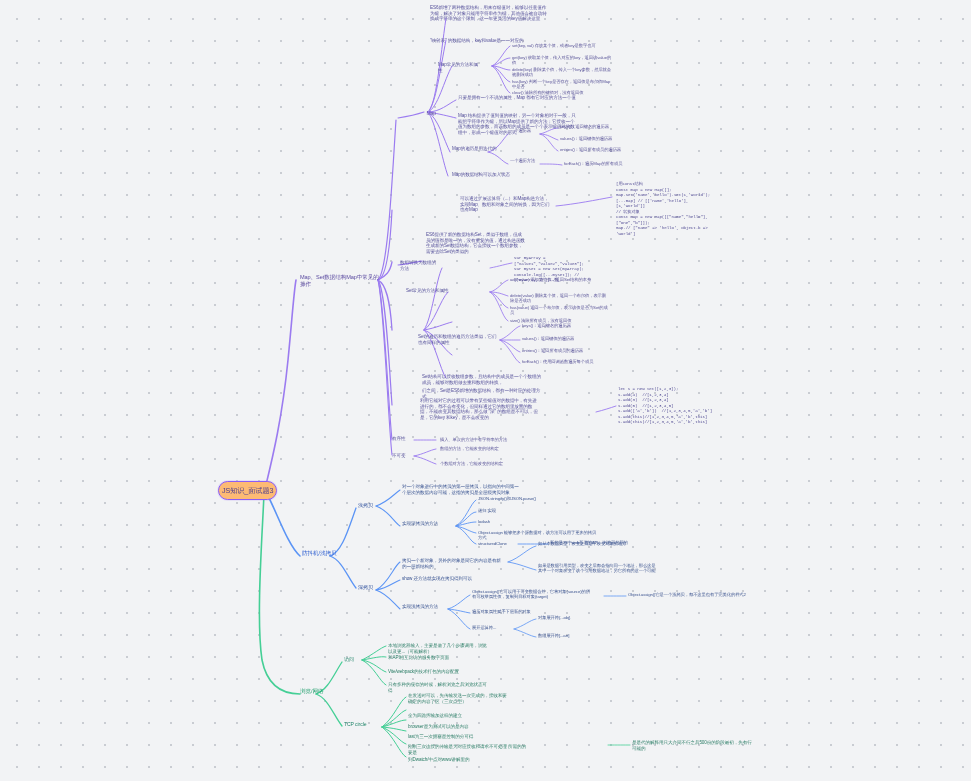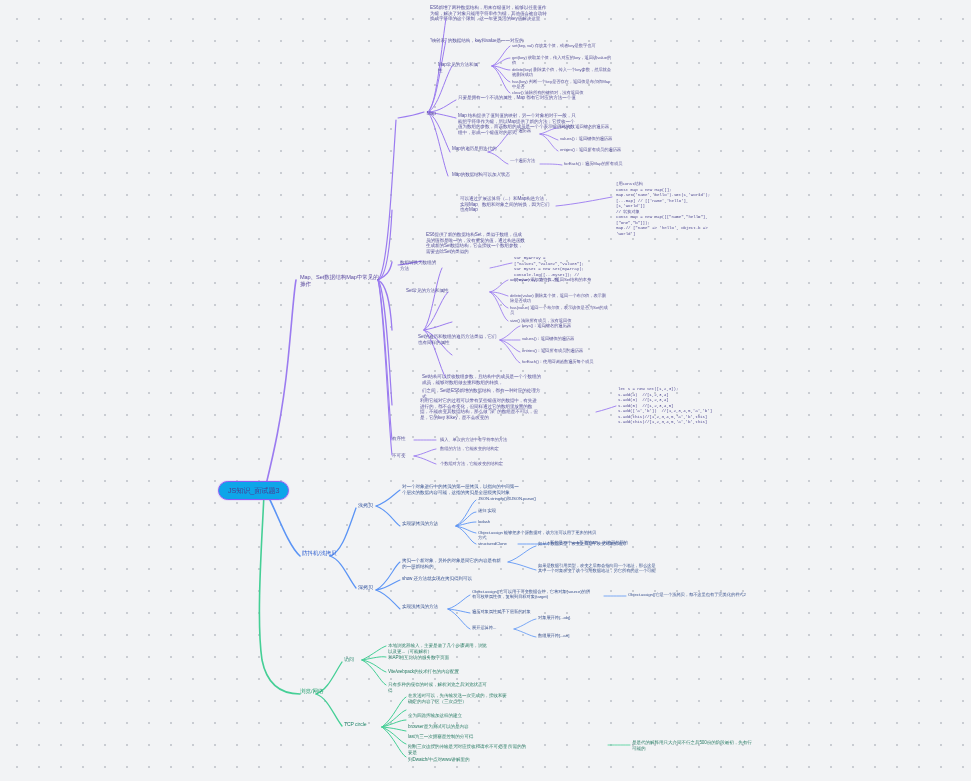--- a/index.html
+++ b/index.html
@@ -21,24 +21,24 @@
   .node{
     position:absolute;
     white-space:pre-wrap;
     line-height:1.25;
     letter-spacing:-0.1px;
   }
   
   .root{
     border:1.6px solid #8b5cf6;
     border-radius:11px;
-    background:#0ea5e9;
+    background:#fdba74;
     color:#4b3b8f;
     font-size:7.2px;
-    padding:4px 9px;
+    padding:4px 3px;
     text-align:center;
     box-shadow:0 0 0 1px rgba(139,92,246,.12);
   }
   .b1{font-size:5.6px;color:#5b4aa0;}      
   .b1b{font-size:5.6px;color:#2f5fd0;}     
   .b1g{font-size:5.6px;color:#1f9d6b;}     
   .lv2{font-size:5.1px;color:#5f4fa8;}
   .lv2b{font-size:5.1px;color:#33539e;}
   .lv2g{font-size:5.1px;color:#23866b;}
   .lv3{font-size:4.6px;color:#55509a;}

